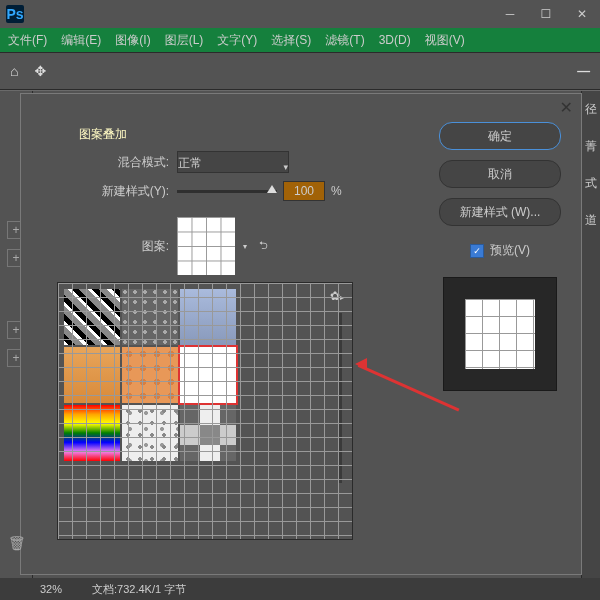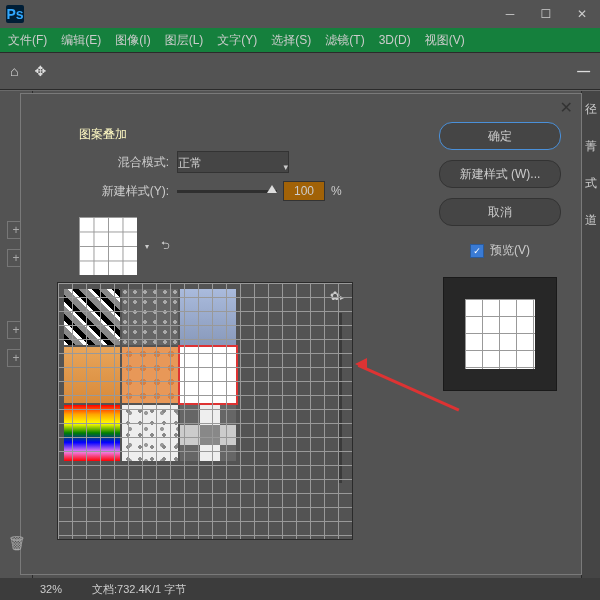--- a/index.html
+++ b/index.html
@@ -125,32 +125,33 @@
       <div class="row">
         <div class="row-label">新建样式(Y):</div>
         <div class="slider-track">
             <div class="slider-thumb"></div>
           </div>
         <div class="num-box">100</div>
         <span style="margin-left:6px">%</span>
       </div>
 
       <div class="row" style="margin-top:16px">
+        <div class="row-label">图案:</div>
         <div class="pattern-swatch">
             <div class="grid-lines"></div>
           </div>
         <span class="swatch-chev">▾</span>
         <span class="link-icon">⮌</span>
       </div>
     </div>
 
     <div class="dlg-right">
       <div class="btn primary">确定</div>
+      <div class="btn">取消</div>
       <div class="btn">新建样式 (W)...</div>
-      <div class="btn">取消</div>
       <div class="preview-check">
         <div class="checkbox">✓</div>
         <span>预览(V)</span>
       </div>
       <div class="preview-panel">
         <div class="preview-grid">
             <div class="grid-lines" style="background-size:17px 17px"></div>
           </div>
       </div>
     </div>

